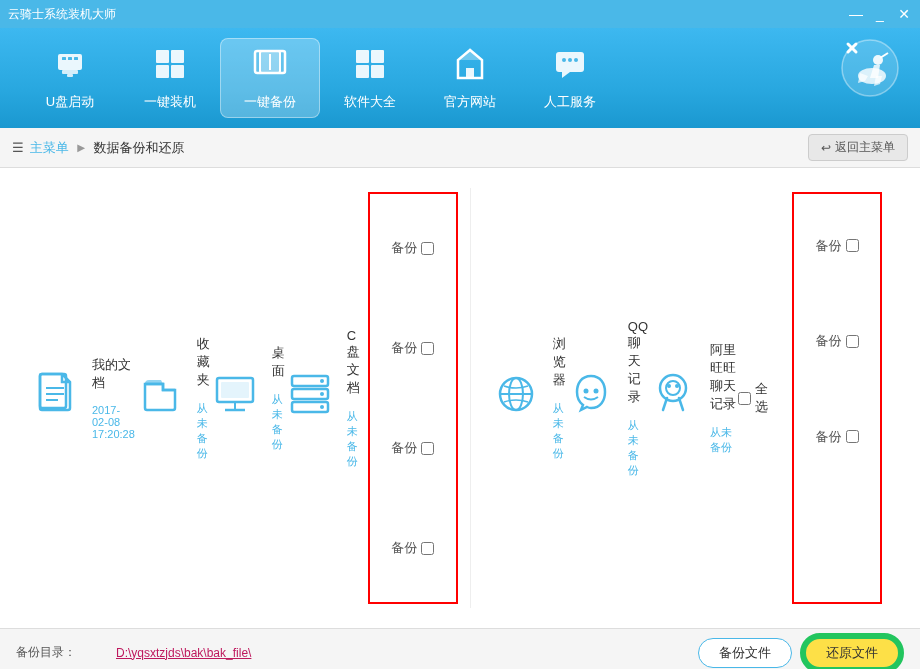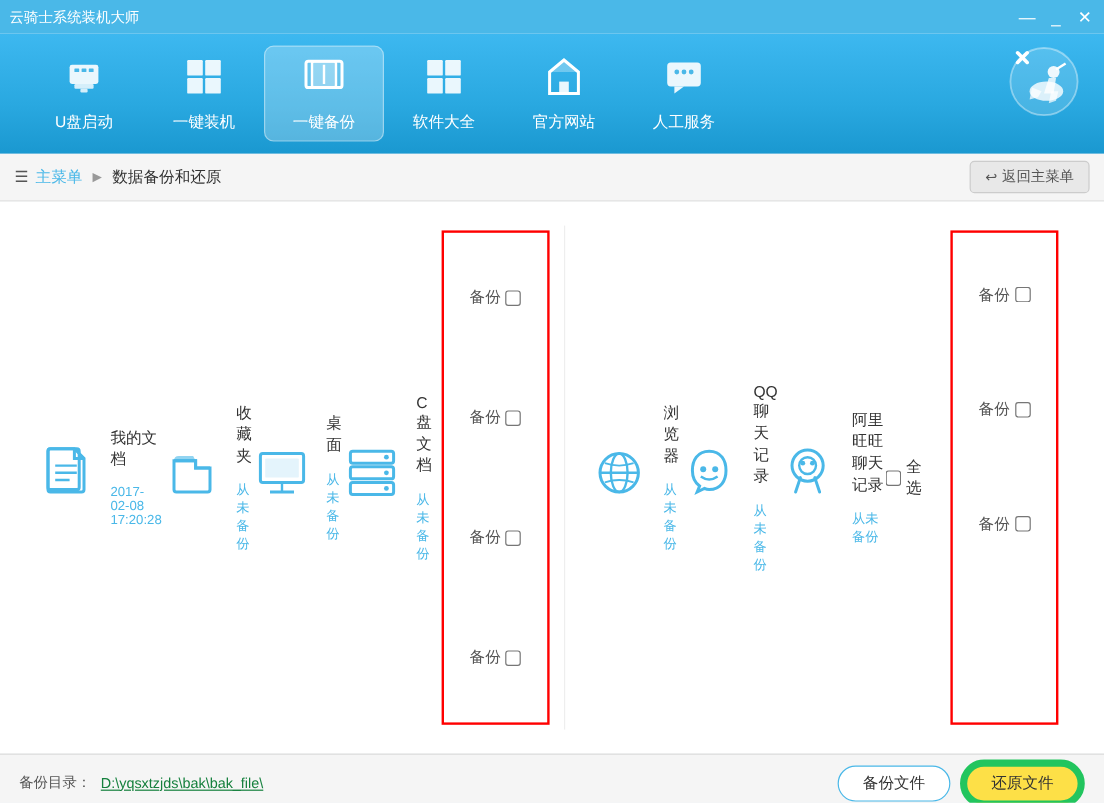--- a/index.html
+++ b/index.html
@@ -160,21 +160,21 @@
     .bottom-bar {
       height: 48px;
       background: #f5f5f5;
       border-top: 1px solid #ddd;
       display: flex;
       align-items: center;
       padding: 0 16px;
       gap: 8px;
     }
     .backup-dir-label { font-size: 12px; color: #555; }
-    .backup-dir-path { font-size: 12px; color: #15803d; text-decoration: underline; }
+    .backup-dir-path { font-size: 12px; color: #be185d; text-decoration: underline; margin-left: 32px; }
     .spacer { flex: 1; }
     .bottom-btn {
       border: 1px solid #4ab8e8;
       border-radius: 20px;
       padding: 5px 20px;
       font-size: 13px;
       cursor: pointer;
       background: white;
       color: #333;
     }

